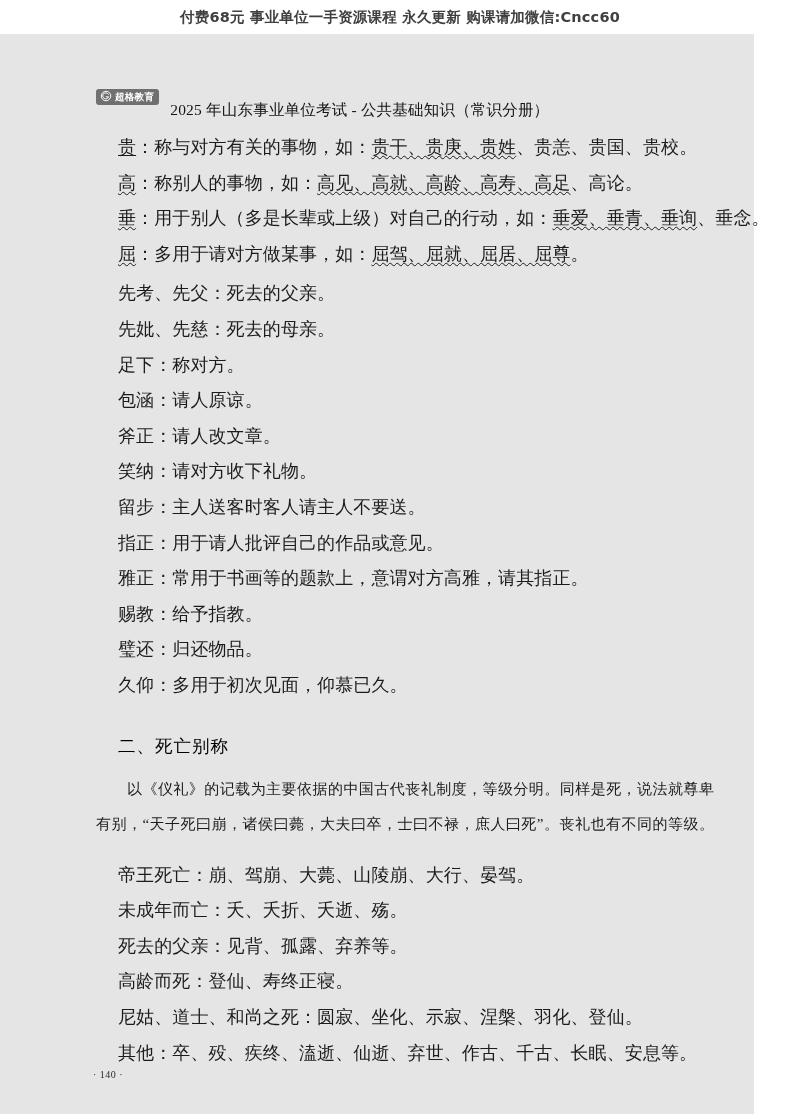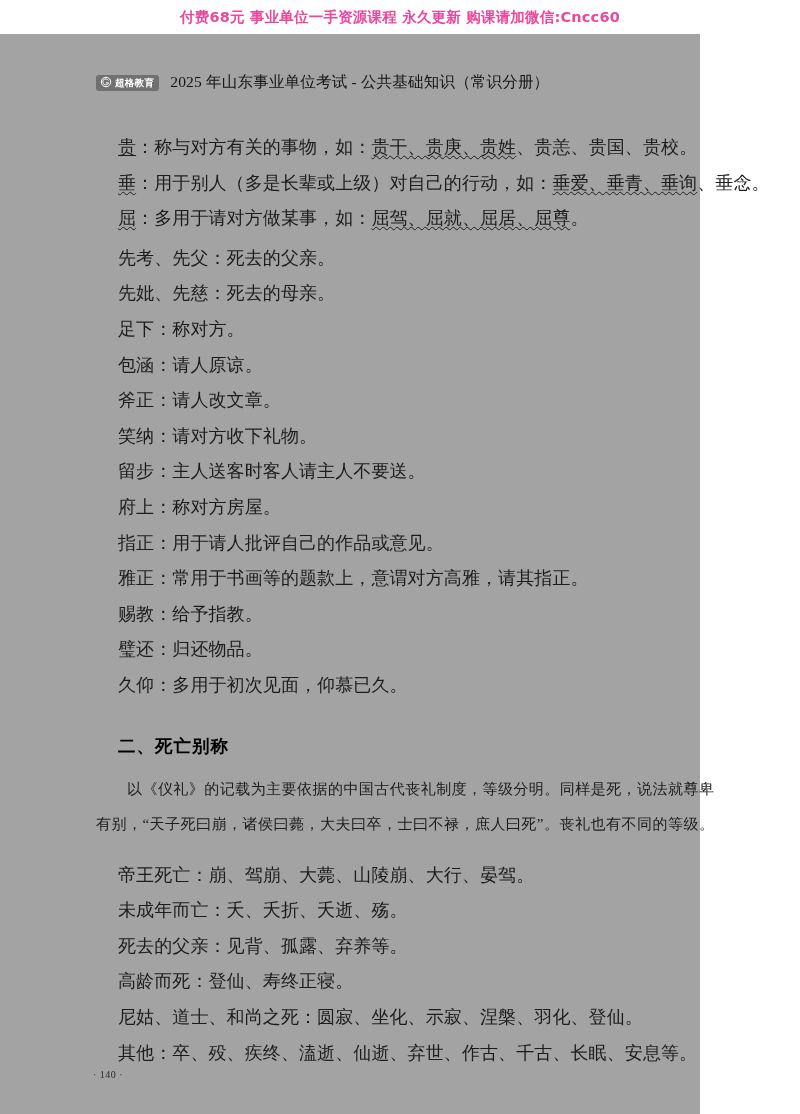--- a/index.html
+++ b/index.html
@@ -23,36 +23,36 @@
     top: 0;
     left: 0;
     width: 800px;
     height: 34px;
     display: flex;
     align-items: center;
     justify-content: center;
     background: #ffffff;
   }
   .promo-text {
-    color: #ec4899;
+    color: #404040;
     font-family: "DejaVu Sans", "Liberation Sans", sans-serif;
     font-weight: bold;
     font-size: 14.5px;
     letter-spacing: 0.2px;
     white-space: nowrap;
   }
 
   
   .page-sheet {
     position: absolute;
     top: 34px;
     left: 0;
-    width: 700px;
+    width: 754px;
     height: 1080px;
-    background: #a3a3a3;
+    background: #e5e5e5;
   }
 
   
   .doc-header {
     position: absolute;
     top: 38px;
     left: 96px;
     right: 80px;
     display: flex;
     align-items: center;
@@ -82,20 +82,21 @@
     line-height: 11px;
     letter-spacing: 0.3px;
     white-space: nowrap;
   }
   .doc-title {
     font-family: "Liberation Serif", "DejaVu Serif", serif;
     font-size: 15.5px;
     color: #141414;
     white-space: nowrap;
     letter-spacing: 0.2px;
+    margin-top: 28px;
   }
 
   
   .doc-body {
     position: absolute;
     top: 96px;
     left: 96px;
     width: 618px;
   }
 
@@ -119,21 +120,21 @@
     text-decoration: underline;
     text-underline-offset: 2px;
   }
 
   
   .section-heading {
     margin-top: 30px;
     margin-bottom: 6px;
     padding-left: 22px;
     font-size: 17.5px;
-    font-weight: bold;
+    font-weight: normal;
     color: #000000;
     letter-spacing: 1px;
     font-family: "Liberation Serif", "DejaVu Serif", serif;
   }
 
   
   .body-paragraph {
     margin-top: 14px;
     font-size: 15px;
     line-height: 35.6px;
@@ -179,36 +180,38 @@
     <span class="doc-title">2025 年山东事业单位考试 - 公共基础知识（常识分册）</span>
   </div>
 
   <div class="doc-body">
 
     <div>
       <div class="entry-line">
         <span class="solid">贵</span><span>：称与对方有关的事物，如：</span><span class="wavy">贵干、贵庚、贵姓</span><span>、贵恙、贵国、贵校。</span>
       </div>
       <div class="entry-line">
+        <span class="wavy">高</span><span>：称别人的事物，如：</span><span class="wavy">高见、高就、高龄、高寿、高足</span><span>、高论。</span>
+      </div>
+      <div class="entry-line">
         <span class="wavy">垂</span><span>：用于别人（多是长辈或上级）对自己的行动，如：</span><span class="wavy">垂爱、垂青、垂询</span><span>、垂念。</span>
       </div>
       <div class="entry-line">
         <span class="wavy">屈</span><span>：多用于请对方做某事，如：</span><span class="wavy">屈驾、屈就、屈居、屈尊</span><span>。</span>
       </div>
     </div>
 
     <div class="entry-list">
       <div class="entry-line">先考、先父：死去的父亲。</div>
       <div class="entry-line">先妣、先慈：死去的母亲。</div>
       <div class="entry-line">足下：称对方。</div>
       <div class="entry-line">包涵：请人原谅。</div>
       <div class="entry-line">斧正：请人改文章。</div>
       <div class="entry-line">笑纳：请对方收下礼物。</div>
       <div class="entry-line">留步：主人送客时客人请主人不要送。</div>
-      <div class="entry-line">府上：称对方房屋。</div>
       <div class="entry-line">指正：用于请人批评自己的作品或意见。</div>
       <div class="entry-line">雅正：常用于书画等的题款上，意谓对方高雅，请其指正。</div>
       <div class="entry-line">赐教：给予指教。</div>
       <div class="entry-line">璧还：归还物品。</div>
       <div class="entry-line">久仰：多用于初次见面，仰慕已久。</div>
     </div>
 
     <h2 class="section-heading">二、死亡别称</h2>
 
     <p class="body-paragraph">以《仪礼》的记载为主要依据的中国古代丧礼制度，等级分明。同样是死，说法就尊卑有别，“天子死曰崩，诸侯曰薨，大夫曰卒，士曰不禄，庶人曰死”。丧礼也有不同的等级。</p>

